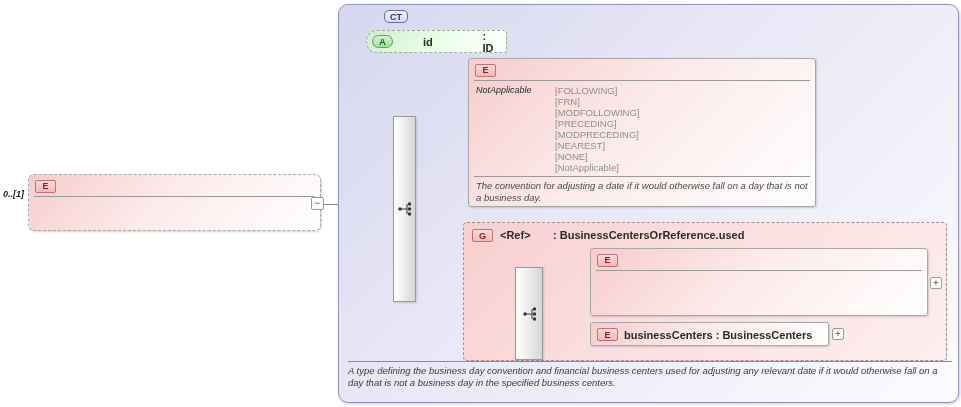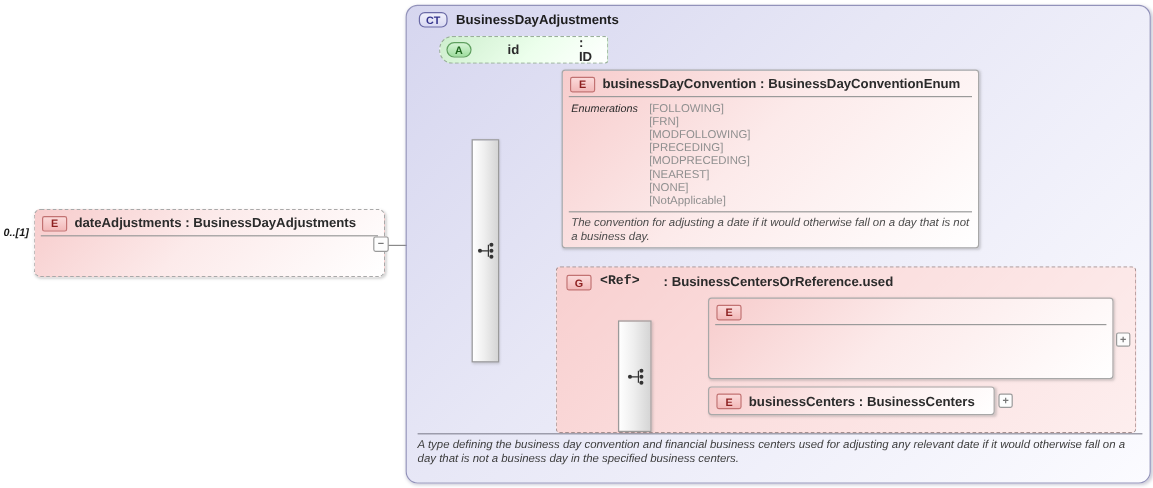--- a/index.html
+++ b/index.html
@@ -9,21 +9,21 @@
   
   .hline { position: absolute; height: 1px; background: #8a8a8a; }
   .vline { position: absolute; width: 1px; background: #8a8a8a; }
   .card  { position: absolute; font: italic bold 9px "Liberation Sans", sans-serif; color: #1a1a1a; white-space: nowrap; }
 
   .badge { display: inline-flex; align-items: center; justify-content: center;
            font: bold 9px "Liberation Sans", sans-serif; height: 13px; min-width: 21px;
            padding: 0 3px; border-radius: 2px; flex: 0 0 auto; }
   .badge-e { background: linear-gradient(180deg,#fbdada,#f2b9b9); border: 1px solid #c27272; color: #8c1f1f; }
   .badge-a { background: linear-gradient(180deg,#d6f5d6,#9fdd9f); border: 1px solid #5f9f5f; color: #1d641d; border-radius: 7px; }
-  .badge-ct{ background: linear-gradient(180deg,#f0f0fb,#d9d9f2); border: 1px solid #6b6ba6; color: #34348c; border-radius: 5px; min-width: 24px; }
+  .badge-ct{ background: linear-gradient(180deg,#f0f0fb,#d9d9f2); border: 1px solid #6b6ba6; color: #34348c; border-radius: 5px; min-width: 24px; margin-left: 35px; }
 
   .ebox { position: absolute; background: linear-gradient(135deg,#f7cccc 0%,#fceaea 45%,#ffffff 100%);
           border: 1px solid #a8a8a8; border-radius: 3px; box-shadow: 1px 1px 2px rgba(90,90,90,.25); }
   .ebox.dashed { border: 1px dashed #a9a9a9; border-radius: 6px; }
   .trow { display: flex; align-items: center; gap: 6px; padding: 4px 6px 3px 6px; height: 21px;
           font: bold 11px "Liberation Sans", sans-serif; color: #2b2b2b; white-space: nowrap; }
   .sep  { height: 1px; background: #9a9a9a; margin: 0 5px; }
   .ann  { padding: 3px 7px 3px 7px; font: italic 9.5px "Liberation Sans", sans-serif;
           color: #4c4c4c; line-height: 12px; }
 
@@ -49,28 +49,28 @@
           display: flex; align-items: center; gap: 6px; padding: 0 6px 0 5px;
           font: bold 11px "Liberation Sans", sans-serif; color: #2b2b2b; }
   #attr .aname { width: 54px; margin-left: 24px; }
 
   
   #grp { position: absolute; left: 463px; top: 222px; width: 484px; height: 139px;
          background: linear-gradient(135deg,#f8cfcf 0%,#fbdfdf 45%,#fdeeee 100%);
          border: 1px dashed #a59090; border-radius: 4px; }
   #grp-head { display: flex; align-items: flex-start; gap: 7px; padding: 6px 0 0 8px;
               font: bold 11px "Liberation Sans", sans-serif; color: #2b2b2b; }
-  #grp-head .gname { width: 46px; font-family: Liberation Mono, monospace; }
+  #grp-head .gname { width: 46px; }
   #grp-head .gtype { width: 225px; word-break: break-all; line-height: 12px; }
 
   
   .facet { display: flex; padding: 4px 7px 3px 7px; }
   .facet-label { width: 65px; font: italic 9px "Liberation Sans", sans-serif; color: #2a2a2a; flex: 0 0 auto; }
   .facet-vals  { font: 9.5px "Liberation Sans", sans-serif; color: #8f8f8f; line-height: 11px; }
-  .facet-vals span { display: block; }
+  .facet-vals span { display: block; margin-left: 14px; }
 
   
   #ct-ann { position: absolute; left: 9px; top: 356px; width: 604px;
             border-top: 1px solid #8a8a9a; padding-top: 3px;
             font: italic 9.5px "Liberation Sans", sans-serif; color: #3d3d3d; line-height: 12px; }
 </style>
 </head>
 <body>
 
 <div id="stage">
@@ -88,30 +88,28 @@
   <div class="card" style="left:361px; top:193px;">[1]..[1]</div>
   <div class="card" style="left:436px; top:117px;">[1]..[1]</div>
   <div class="card" style="left:438px; top:211px;">0..[1]</div>
   <div class="card" style="left:483px; top:301px;">[1]..[1]</div>
   <div class="card" style="left:557px; top:270px;">[1]..[1]</div>
   <div class="card" style="left:557px; top:321px;">[1]..[1]</div>
 
   <div class="ebox dashed" style="left:28px; top:174px; width:293px; height:57px;">
     <div class="trow">
       <span class="badge badge-e">E</span>
-      <span>dateAdjustments : BusinessDayAdjustments</span>
     </div>
     <div class="sep"></div>
   </div>
   <div class="toggle" style="left:311px; top:197px;">−</div>
 
   <div id="ct">
     <div id="ct-title">
       <span class="badge badge-ct">CT</span>
-      <span>BusinessDayAdjustments</span>
     </div>
     <div id="ct-ann">A type defining the business day convention and financial business centers used for adjusting any relevant date if it would otherwise fall on a day that is not a business day in the specified business centers.</div>
   </div>
 
   <div id="attr">
     <span class="badge badge-a">A</span>
     <span class="aname">id</span>
     <span>: ID</span>
   </div>
 
@@ -122,25 +120,24 @@
       <line x1="10" y1="3" x2="10" y2="13" stroke="#333" stroke-width="1"></line>
       <circle cx="12.5" cy="3" r="1.7" fill="#333"></circle>
       <circle cx="12.5" cy="8" r="1.7" fill="#333"></circle>
       <circle cx="12.5" cy="13" r="1.7" fill="#333"></circle>
     </svg>
   </div>
 
   <div class="ebox" style="left:468px; top:58px; width:348px; height:149px;">
     <div class="trow">
       <span class="badge badge-e">E</span>
-      <span>businessDayConvention : BusinessDayConventionEnum</span>
     </div>
     <div class="sep"></div>
     <div class="facet">
-      <div class="facet-label">Enumerations</div>
+      <div class="facet-label">NotApplicable</div>
       <div class="facet-vals">
         <span>[FOLLOWING]</span>
         <span>[FRN]</span>
         <span>[MODFOLLOWING]</span>
         <span>[PRECEDING]</span>
         <span>[MODPRECEDING]</span>
         <span>[NEAREST]</span>
         <span>[NONE]</span>
         <span>[NotApplicable]</span>
       </div>

